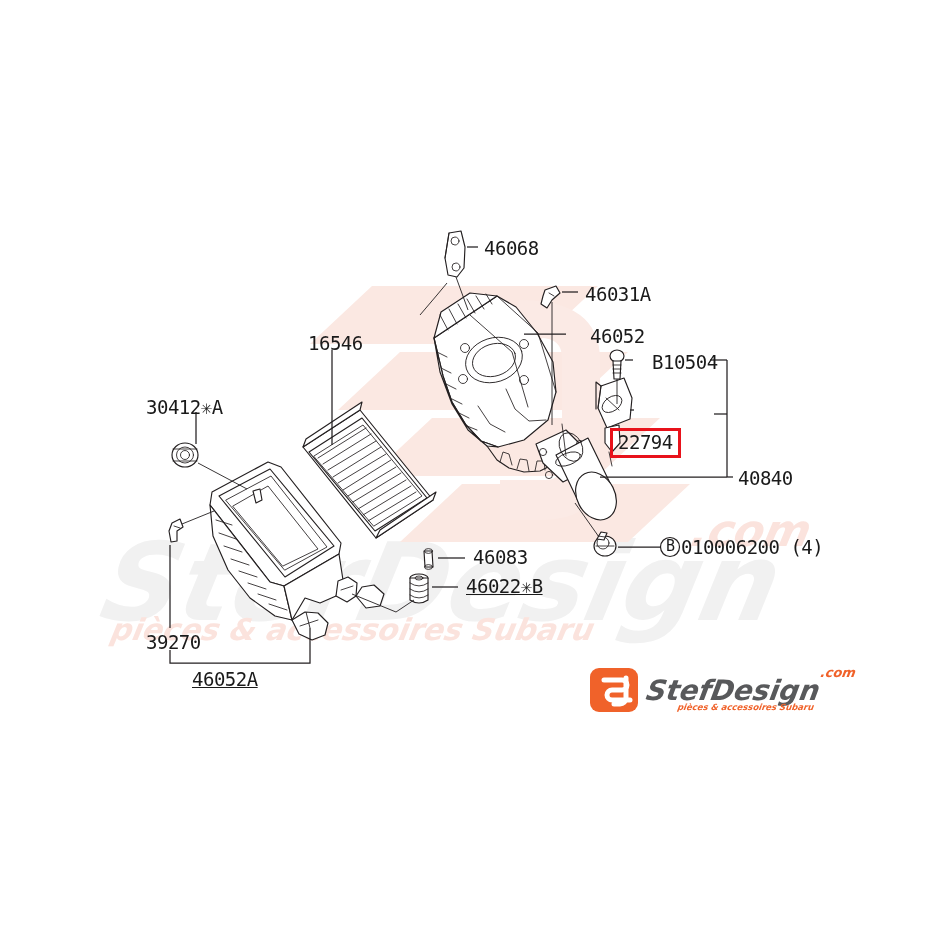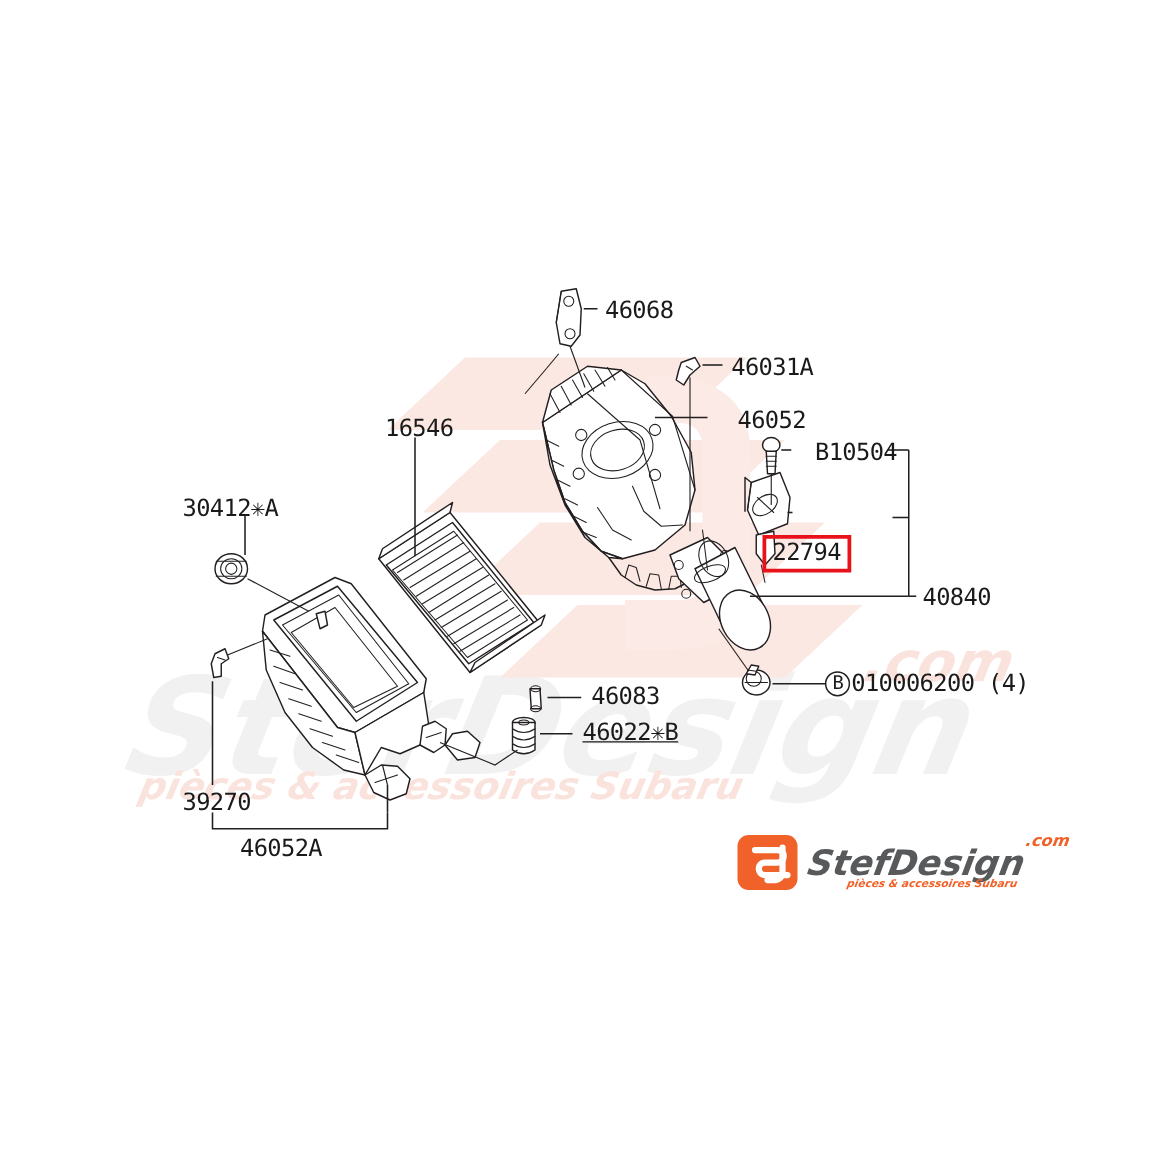--- a/index.html
+++ b/index.html
@@ -342,21 +342,21 @@
   <div class="lbl" style="left:473px; top:548px;">46083</div>
 
   <div class="lbl" style="left:466px; top:577px;text-decoration:underline;">46022✳B</div>
 
   <div class="lbl" style="left:681px; top:538px;">010006200 (4)</div>
 
   <div class="lbl" style="left:666px; top:539px; font-size:15px;">B</div>
 
   <div class="lbl" style="left:146px; top:633px;">39270</div>
 
-  <div class="lbl" style="left:192px; top:670px;">46052A</div>
+  <div class="lbl" style="left:192px; top:670px;text-decoration:underline;">46052A</div>
 
   <svg id="logo" viewBox="0 0 270 62">
 
     <g>
       <rect x="2" y="8" width="48" height="44" rx="9" fill="#f0622a"></rect>
       <path d="M16 20 h18 a5 5 0 0 1 0 10 h-10 a5 5 0 0 0 0 10 h18" fill="none" stroke="#ffffff" stroke-width="5" stroke-linecap="round"></path>
       <path d="M38 18 v20 a6 6 0 0 1 -6 6 h-6" fill="none" stroke="#ffffff" stroke-width="5" stroke-linecap="round"></path>
     </g>
 
     <text x="58" y="40" font-family="DejaVu Sans, sans-serif" font-size="28" font-weight="bold" font-style="italic" fill="#58595b" transform="skewX(-10) translate(6,0)">StefDesign</text>

